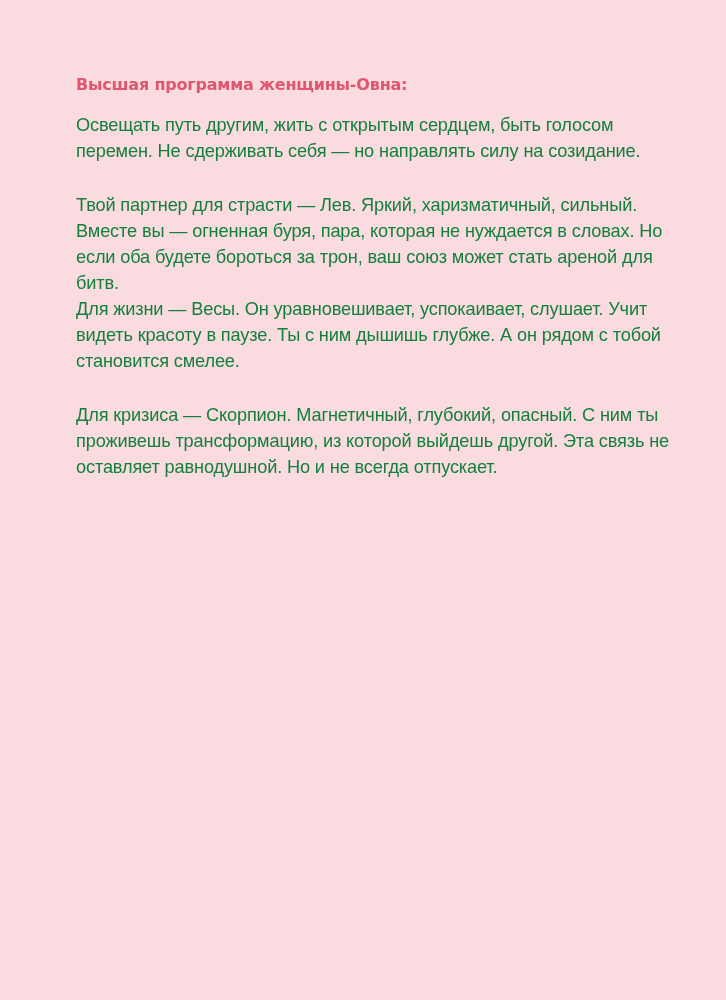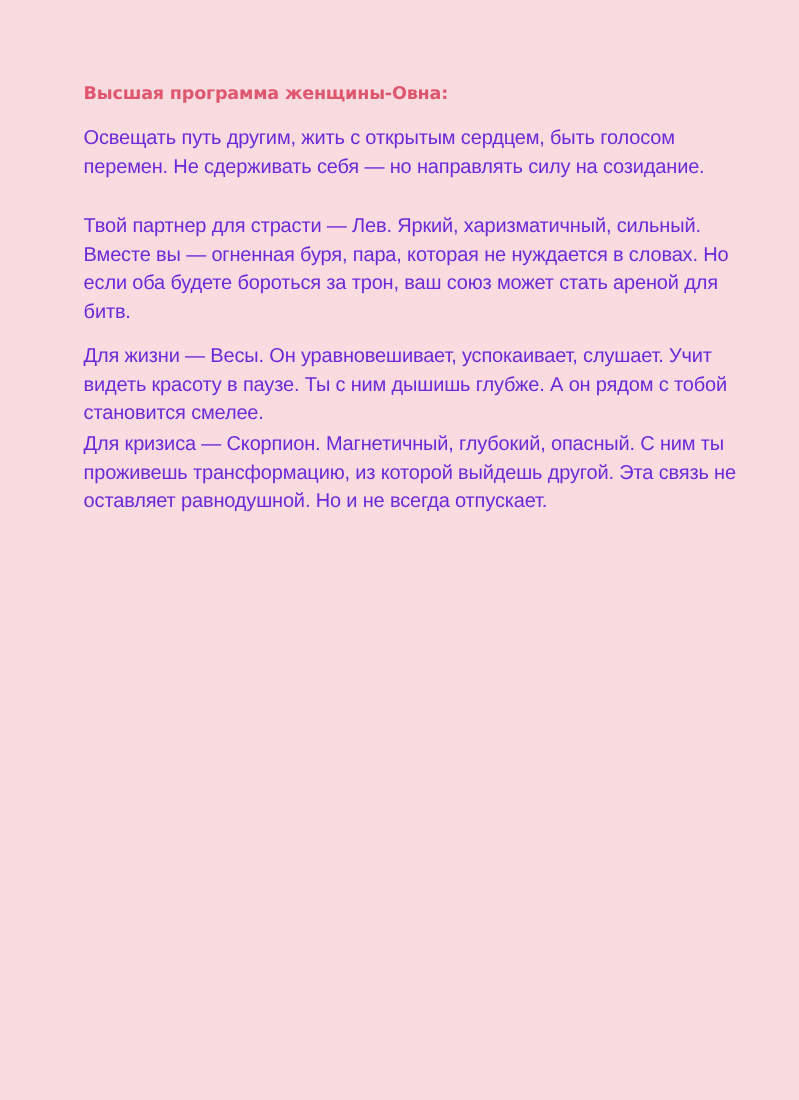--- a/index.html
+++ b/index.html
@@ -31,32 +31,32 @@
       font-size: 16px;
       color: #e0566e;
       margin: 0;
       line-height: 26px;
       letter-spacing: -0.2px;
     }
     .para {
       font-family: "Liberation Sans", sans-serif;
       font-size: 18.2px;
       line-height: 26px;
-      color: #6d28d9;
+      color: #15803d;
       margin: 0;
       letter-spacing: -0.15px;
     }
     .s1-h { margin-top: 0; }
     .s1-p { margin-top: 14px; }
     .s2-h { margin-top: 12px; }
     .s2-p { margin-top: 16px; }
     .s3-h { margin-top: 56px; }
     .s3-p1 { margin-top: 28px; }
-    .s3-p2 { margin-top: 14px; }
-    .s3-p3 { margin-top: 2px; }
+    .s3-p2 { }
+    .s3-p3 { margin-top: 28px; }
   </style>
 </head>
 <body>
 
 <div class="page">
   <div class="content">
 
     <section>
       <h2 class="heading s1-h">Высшая программа женщины-Овна:</h2>
       <p class="para s1-p">Освещать путь другим, жить с открытым сердцем, быть голосом перемен. Не сдерживать себя — но направлять силу на созидание.</p>

